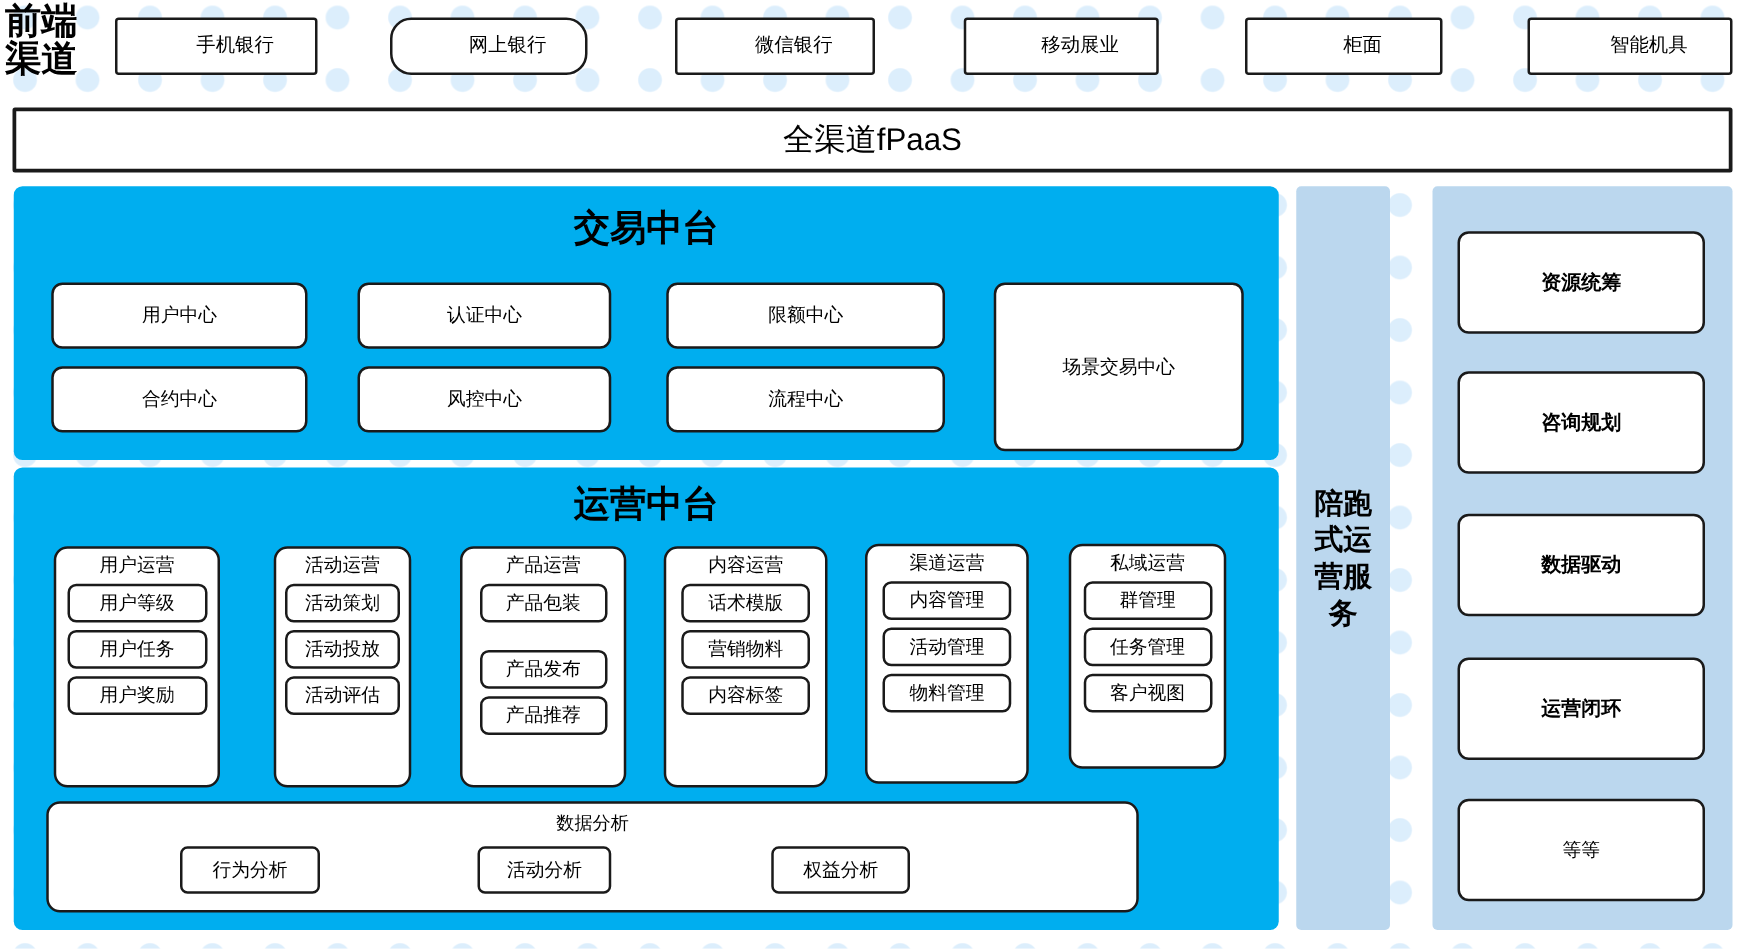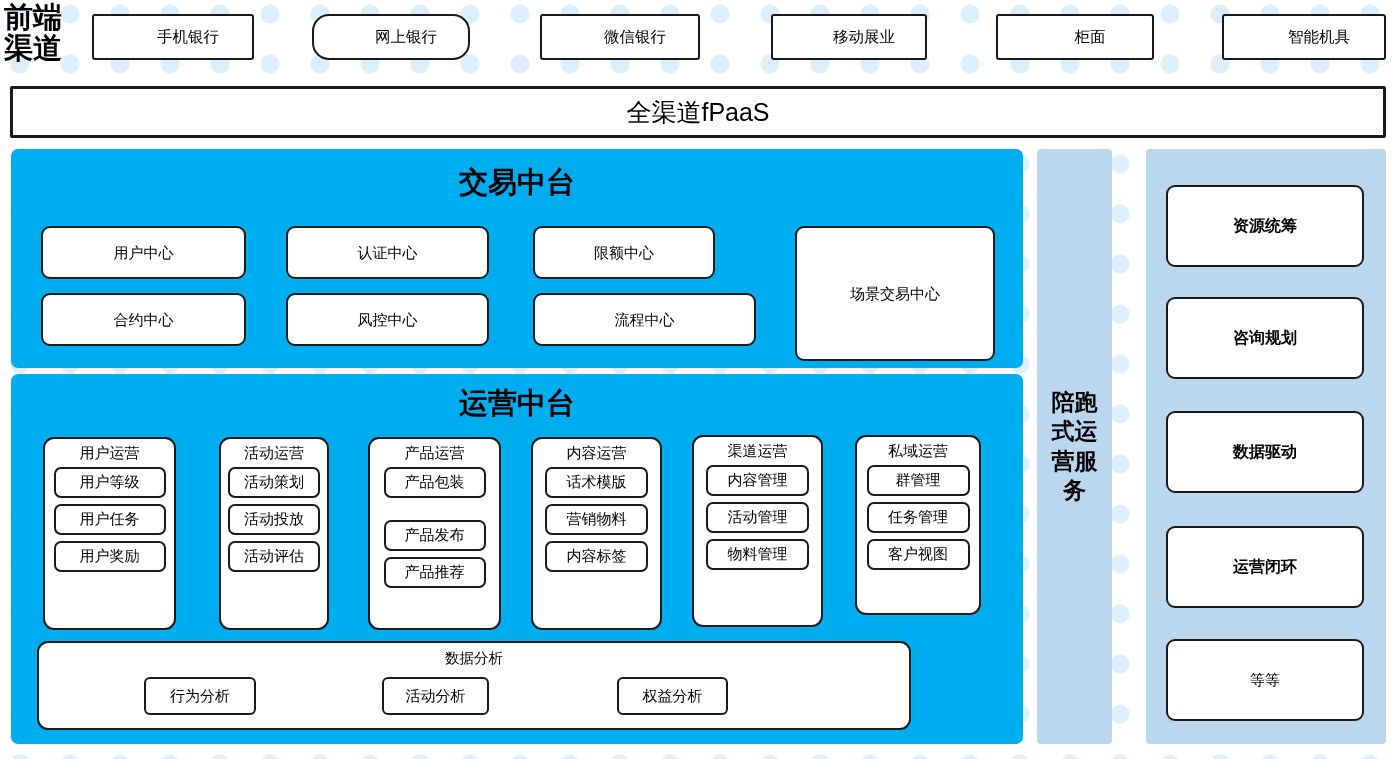--- a/index.html
+++ b/index.html
@@ -237,21 +237,21 @@
   <div class="blue-panel" id="trade-panel">
     <div class="panel-title" id="trade-title">交易中台</div>
   </div>
 
   <div class="wbox rounded trade-box" style="left:41px;top:226px;width:205px;">
     <span>用户中心</span>
   </div>
   <div class="wbox rounded trade-box" style="left:286px;top:226px;width:203px;">
     <span>认证中心</span>
   </div>
-  <div class="wbox rounded trade-box" style="left:533px;top:226px;width:182px;align-items:center;">
+  <div class="wbox rounded trade-box" style="left:533px;top:226px;width:223px;align-items:center;">
     <span>限额中心</span>
   </div>
   <div class="wbox rounded trade-box" style="left:41px;top:293px;width:205px;">
     <span>合约中心</span>
   </div>
   <div class="wbox rounded trade-box" style="left:286px;top:293px;width:203px;">
     <span>风控中心</span>
   </div>
   <div class="wbox rounded trade-box" style="left:533px;top:293px;width:223px;">
     <span>流程中心</span>

